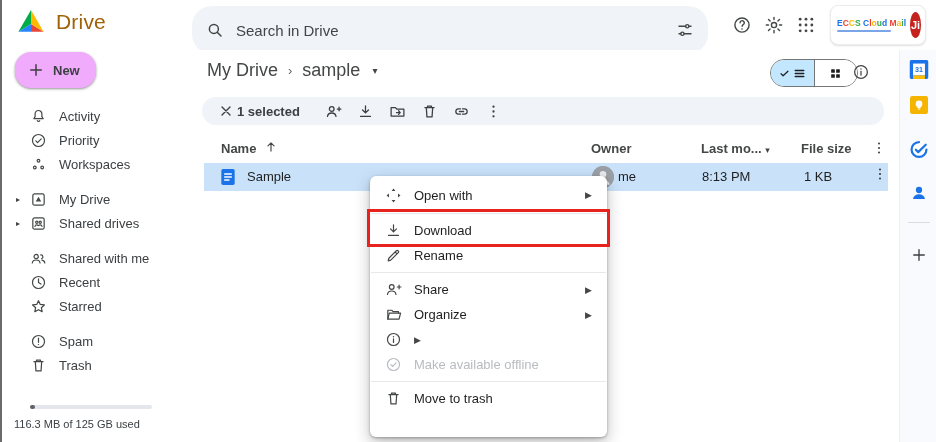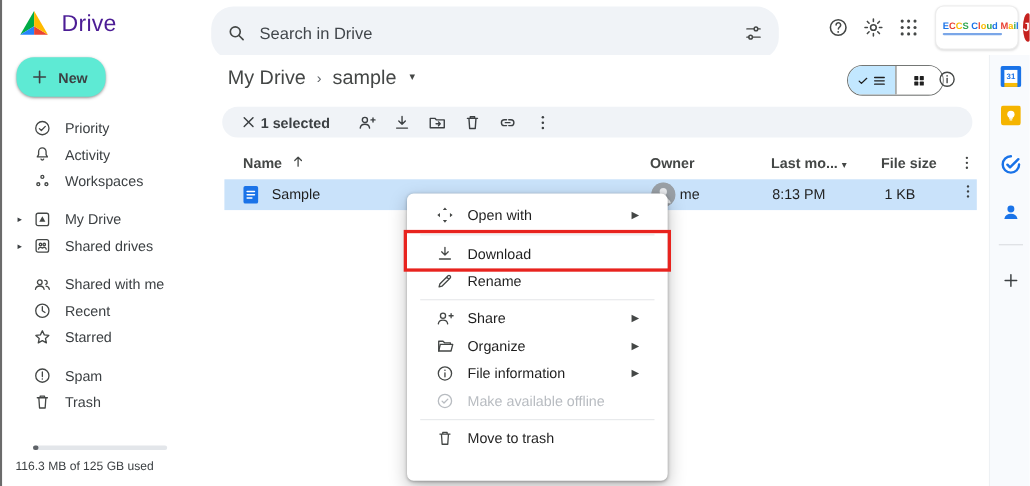--- a/index.html
+++ b/index.html
@@ -8,36 +8,36 @@
     font-family:"Liberation Sans","DejaVu Sans",sans-serif;
     background:#fff; color:#3c4043; position:relative;
     border-left:2px solid #6b6b6b;
   }
   .ico { display:inline-flex; align-items:center; justify-content:center; flex:0 0 auto; }
   .ico svg { display:block; }
 
   
   #topbar { position:absolute; left:0; top:0; width:100%; height:50px; background:#fff; }
   #logo { position:absolute; left:14px; top:8px; display:flex; align-items:center; gap:10px; }
-  #app-name { font-size:21px; color:#4c1d95; letter-spacing:.2px; }
+  #app-name { font-size:21px; color:#a16207; letter-spacing:.2px; }
   #searchbar { position:absolute; left:190px; top:6px; width:516px; height:48px;
     background:var(--pill); border-radius:20px; display:flex; align-items:center; padding:0 14px; gap:12px; }
   #search-placeholder { font-size:15px; color:#41464b; flex:1; }
   #tb-icons { position:absolute; right:0; top:0; height:50px; display:flex; align-items:center; }
   .tb-btn { width:32px; height:32px; border-radius:50%; display:flex; align-items:center; justify-content:center; cursor:pointer; }
-  #account-badge { width:76px; height:40px; background:#fff; border:1px solid #ececec; border-radius:8px;
+  #account-badge { width:96px; height:40px; background:#fff; border:1px solid #ececec; border-radius:8px;
     box-shadow:0 1px 2px rgba(0,0,0,.12); margin:0 10px 0 8px; display:flex; align-items:center; padding:0 4px 0 6px; gap:4px; }
   #eccs-text { font-size:8.5px; font-weight:bold; line-height:9px; white-space:nowrap; }
   #eccs-tagline { height:2px; width:54px; margin-top:2px; background:#7aa6e8; border-radius:1px; }
   #avatar { width:26px; height:26px; border-radius:50%; color:#fff; font-size:11px; font-weight:bold;
     display:flex; align-items:center; justify-content:center; }
 
   
   #sidebar { position:absolute; left:0; top:50px; width:190px; height:392px; background:#fff; }
-  #new-btn { position:absolute; left:13px; top:2px; height:36px; padding:0 16px 0 12px; background:#5eead4;
+  #new-btn { position:absolute; left:13px; top:2px; height:36px; padding:0 16px 0 12px; background:#f0abfc;
     border-radius:16px; box-shadow:0 1px 3px rgba(0,0,0,.3),0 1px 2px rgba(0,0,0,.15);
     display:flex; align-items:center; gap:8px; cursor:pointer; }
   #new-btn span.lbl { font-size:13px; font-weight:bold; color:#3c4043; }
   #nav { position:absolute; left:0; top:54px; width:100%; }
   .nav-section { margin-bottom:11px; }
   .nav-item { height:24px; display:flex; align-items:center; padding-left:28px; cursor:pointer; position:relative; }
   .nav-item .exp { position:absolute; left:14px; font-size:8px; color:#3c4043; }
   .nav-item .lbl { font-size:13px; color:#3c4043; margin-left:12px; }
   #storage-bar { position:absolute; left:28px; top:355px; width:122px; height:4px; border-radius:2px; background:#e3e6ea; }
   #storage-fill { height:100%; width:5px; border-radius:2px; background:#5f6368; }
@@ -68,21 +68,21 @@
   #owner-avatar { position:absolute; left:388px; top:3px; width:22px; height:22px; border-radius:50%; background:#9aa0a6;
     display:flex; align-items:center; justify-content:center; overflow:hidden; }
 
   
   #sidepanel { position:absolute; left:897px; top:50px; width:39px; height:392px; background:var(--panel); border-left:1px solid #eef1f4; }
   .sp-ico { position:absolute; left:50%; transform:translateX(-50%); cursor:pointer; }
   #sp-divider { position:absolute; left:8px; top:172px; width:22px; height:1px; background:#dadce0; }
 
   
   #ctx-menu { position:absolute; left:368px; top:176px; width:237px; height:261px; background:#fff;
-    border-radius:6px; box-shadow:0 1px 3px rgba(0,0,0,.3),0 6px 16px rgba(0,0,0,.25); z-index:20; padding:5px 12px; }
+    border-radius:6px; box-shadow:0 1px 3px rgba(0,0,0,.3),0 6px 16px rgba(0,0,0,.25); z-index:20; padding:5px 1px; }
   .menu-item { height:25px; display:flex; align-items:center; padding:0 14px; gap:12px; cursor:pointer; }
   .menu-item.first { height:28px; }
   .menu-item .mi-label { font-size:13px; color:#1f1f1f; flex:1; }
   .menu-item .mi-shortcut { font-size:12px; color:#5f6368; }
   .menu-item .mi-sub { font-size:9px; color:#444746; }
   .menu-item.disabled .mi-label { color:#b8bcc1; }
   .menu-divider { height:1px; background:#e6e8ea; margin:4px 0; }
   #red-box { position:absolute; left:365px; top:209px; width:243px; height:38px;
     border:3px solid var(--red); z-index:30; pointer-events:none; }
 </style>
@@ -163,33 +163,33 @@
           <path d="M12 5v14M5 12h14"></path>
         </svg>
       </span>
     <span class="lbl">New</span>
   </div>
   <div id="nav">
       <div class="nav-section">
         <div class="nav-item">
           <span class="ico">
             <svg width="17" height="17" viewBox="0 0 24 24" fill="none" stroke="#444746" stroke-width="1.7" stroke-linecap="round" stroke-linejoin="round" style="color:#444746">
+              <path d="M12 3.5a4.8 4.8 0 00-4.8 4.8v3.9L5.5 15h13l-1.7-2.8V8.3A4.8 4.8 0 0012 3.5zM10.3 17.8a1.8 1.8 0 003.4 0"></path>
+            </svg>
+          </span>
+          <span class="lbl">Activity</span>
+        </div>
+        <div class="nav-item">
+          <span class="ico">
+            <svg width="17" height="17" viewBox="0 0 24 24" fill="none" stroke="#444746" stroke-width="1.7" stroke-linecap="round" stroke-linejoin="round" style="color:#444746">
               <circle cx="12" cy="12" r="8.5"></circle>
               <path d="M8.2 12.6l2.5 2.5 5.1-5.4"></path>
             </svg>
           </span>
           <span class="lbl">Priority</span>
-        </div>
-        <div class="nav-item">
-          <span class="ico">
-            <svg width="17" height="17" viewBox="0 0 24 24" fill="none" stroke="#444746" stroke-width="1.7" stroke-linecap="round" stroke-linejoin="round" style="color:#444746">
-              <path d="M12 3.5a4.8 4.8 0 00-4.8 4.8v3.9L5.5 15h13l-1.7-2.8V8.3A4.8 4.8 0 0012 3.5zM10.3 17.8a1.8 1.8 0 003.4 0"></path>
-            </svg>
-          </span>
-          <span class="lbl">Activity</span>
         </div>
         <div class="nav-item">
           <span class="ico">
             <svg width="17" height="17" viewBox="0 0 24 24" fill="none" stroke="#444746" stroke-width="1.7" stroke-linecap="round" stroke-linejoin="round" style="color:#444746">
               <circle cx="12" cy="6.8" r="1.9"></circle>
               <circle cx="6.8" cy="16.2" r="1.9"></circle>
               <circle cx="17.2" cy="16.2" r="1.9"></circle>
             </svg>
           </span>
           <span class="lbl">Workspaces</span>
@@ -493,21 +493,20 @@
       <span class="mi-sub">▶</span>
     </div>
     <div class="menu-item">
       <span class="ico">
         <svg width="17" height="17" viewBox="0 0 24 24" fill="none" stroke="#444746" stroke-width="1.7" stroke-linecap="round" stroke-linejoin="round" style="color:#444746">
           <circle cx="12" cy="12" r="8.5"></circle>
           <path d="M12 11.2v5"></path>
           <circle cx="12" cy="8" r="1" fill="currentColor" stroke="none"></circle>
         </svg>
       </span>
-      <span class="mi-label">File information</span>
       <span class="mi-sub">▶</span>
     </div>
     <div class="menu-item disabled">
       <span class="ico">
         <svg width="17" height="17" viewBox="0 0 24 24" fill="none" stroke="#b8bcc1" stroke-width="1.7" stroke-linecap="round" stroke-linejoin="round" style="color:#b8bcc1">
           <circle cx="12" cy="12" r="8.5"></circle>
           <path d="M8.3 12.2l2.5 2.5 4.9-5"></path>
         </svg>
       </span>
       <span class="mi-label">Make available offline</span>

